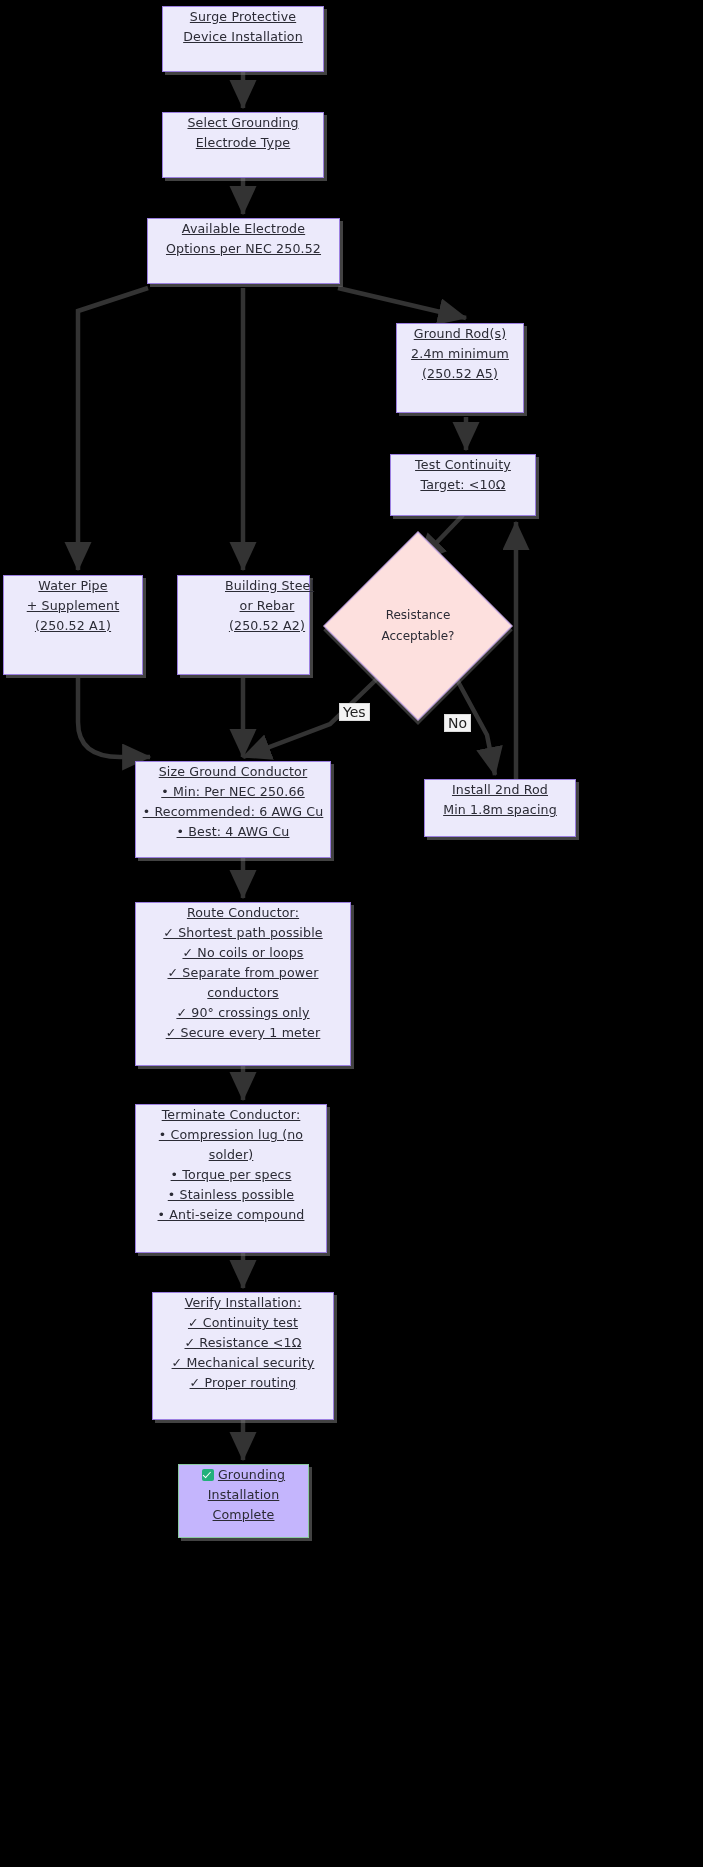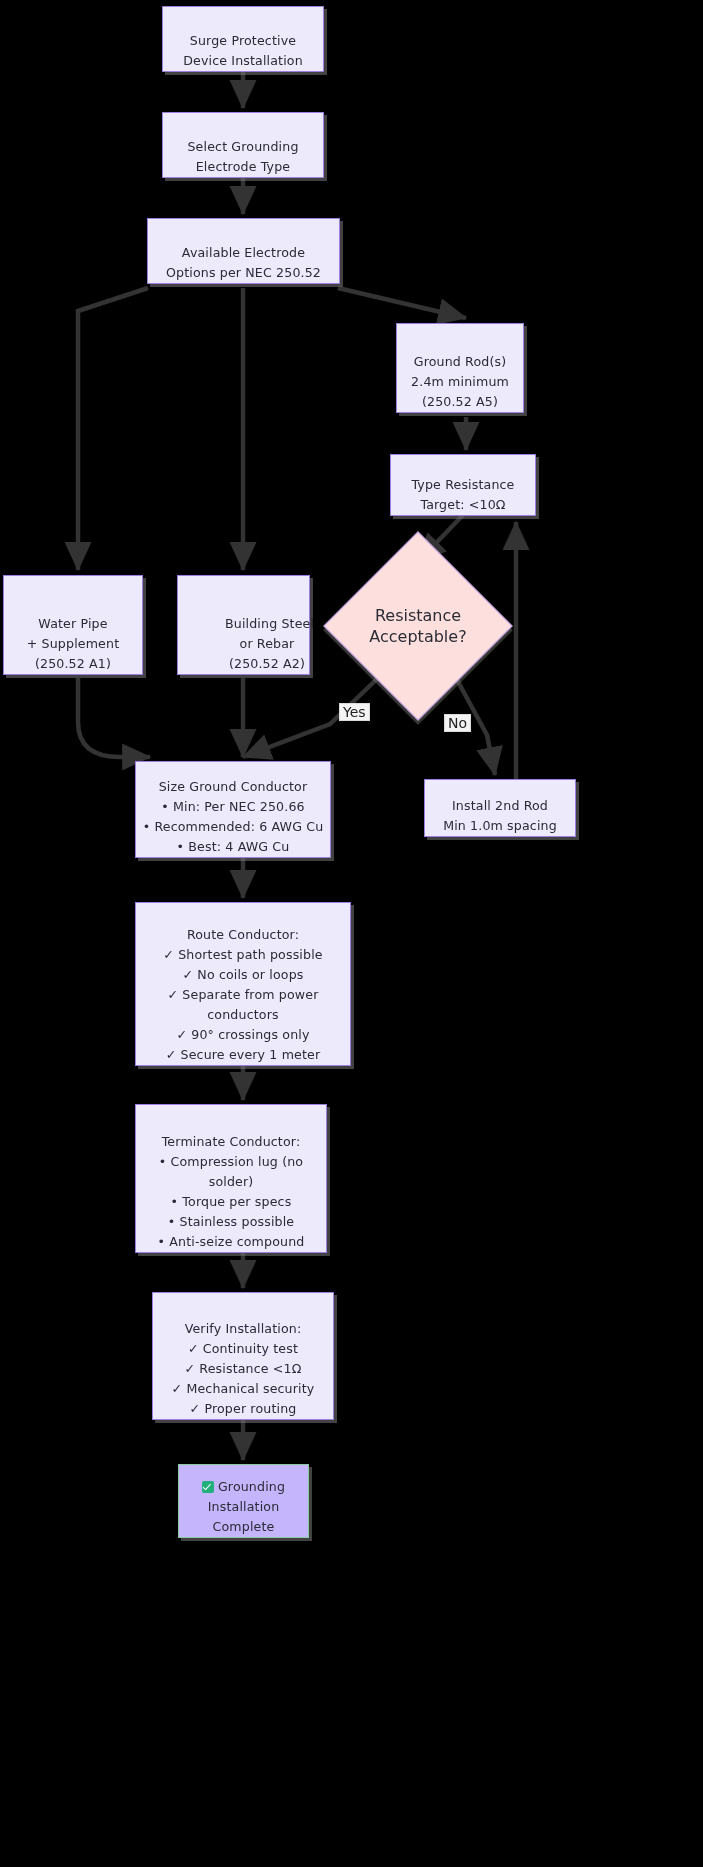--- a/index.html
+++ b/index.html
@@ -5,49 +5,50 @@
   html,body{margin:0;padding:0;background:#000;}
   body{
     font-family:"DejaVu Sans","Liberation Sans",sans-serif;
     width:703px;height:1867px;position:relative;overflow:hidden;
   }
   #canvas{position:absolute;inset:0;width:703px;height:1867px;}
   svg#edges{position:absolute;left:0;top:0;width:703px;height:1867px;}
 
   .node{
     position:absolute;box-sizing:border-box;
-    display:flex;align-items:flex-end;justify-content:center;
+    display:flex;align-items:flex-start;justify-content:center;
     text-align:center;
     background:#ECEAFB;
     border:1.6px solid #9B7FE0;
     color:#2b2b35;
     font-size:12.6px;
     line-height:20px;
     letter-spacing:.15px;
     z-index:3;
+    text-decoration:underline;
   }
   .node .inner{width:100%;padding:0 6px;}
   .node .line{display:block;white-space:nowrap;}
 
   .node.shadow{box-shadow:3px 3px 0 0 rgba(120,120,120,.55);}
 
   .diamond{
     position:absolute;z-index:3;
     display:flex;align-items:center;justify-content:center;
     text-align:center;
   }
   .diamond .dshape{
     position:absolute;inset:0;
     background:#FDE0DE;
     border:1.6px solid #B99BE2;
     transform:rotate(45deg);
     box-shadow:3px 3px 0 0 rgba(120,120,120,.45);
   }
   .diamond .dtext{
-    position:relative;z-index:2;color:#2b2b35;font-size:16px;line-height:21px;
+    position:relative;z-index:2;color:#2b2b35;font-size:12px;line-height:21px;
   }
 
   .endnode{
     background:#c4b5fd;border:1.6px solid #8BC9A0;
   }
 
   .edgelabel{
     position:absolute;z-index:4;
     background:#F4F4F4;
     color:#222;
@@ -144,21 +145,21 @@
   <div class="node shadow" style="left:396px;top:323px;width:128px;height:90px;">
     <div class="inner">
       <span class="line">Ground Rod(s)</span>
       <span class="line">2.4m minimum</span>
       <span class="line">(250.52 A5)</span>
     </div>
   </div>
 
   <div class="node shadow" style="left:390px;top:454px;width:146px;height:62px;">
     <div class="inner">
-      <span class="line">Type Resistance</span>
+      <span class="line">Test Continuity</span>
       <span class="line">Target: &lt;10Ω</span>
     </div>
   </div>
 
   <div class="node shadow" style="left:3px;top:575px;width:140px;height:100px;">
     <div class="inner">
       <span class="line">Water Pipe</span>
       <span class="line">+ Supplement</span>
       <span class="line">(250.52 A1)</span>
     </div>
@@ -179,21 +180,21 @@
       <span class="line">Acceptable?</span>
     </div>
   </div>
 
   <div class="edgelabel" style="left:339px;top:703px;">Yes</div>
   <div class="edgelabel" style="left:444px;top:714px;">No</div>
 
   <div class="node shadow" style="left:424px;top:779px;width:152px;height:58px;">
     <div class="inner">
       <span class="line">Install 2nd Rod</span>
-      <span class="line">Min 1.0m spacing</span>
+      <span class="line">Min 1.8m spacing</span>
     </div>
   </div>
 
   <div class="node shadow" style="left:135px;top:761px;width:196px;height:97px;">
     <div class="inner">
       <span class="line">Size Ground Conductor</span>
       <span class="line">• Min: Per NEC 250.66</span>
       <span class="line">• Recommended: 6 AWG Cu</span>
       <span class="line">• Best: 4 AWG Cu</span>
     </div>

